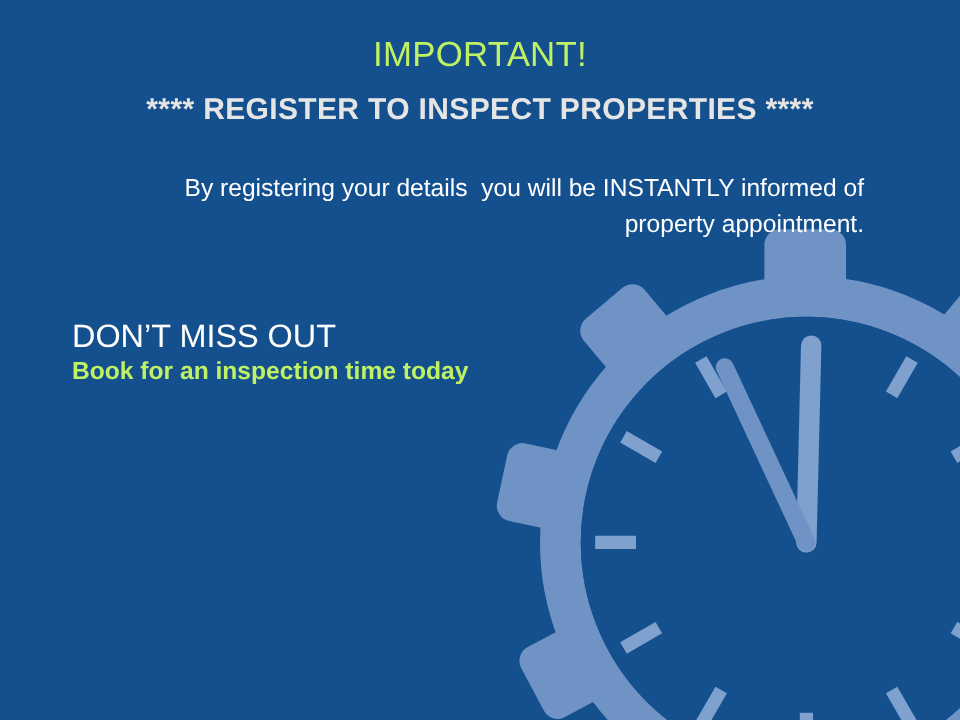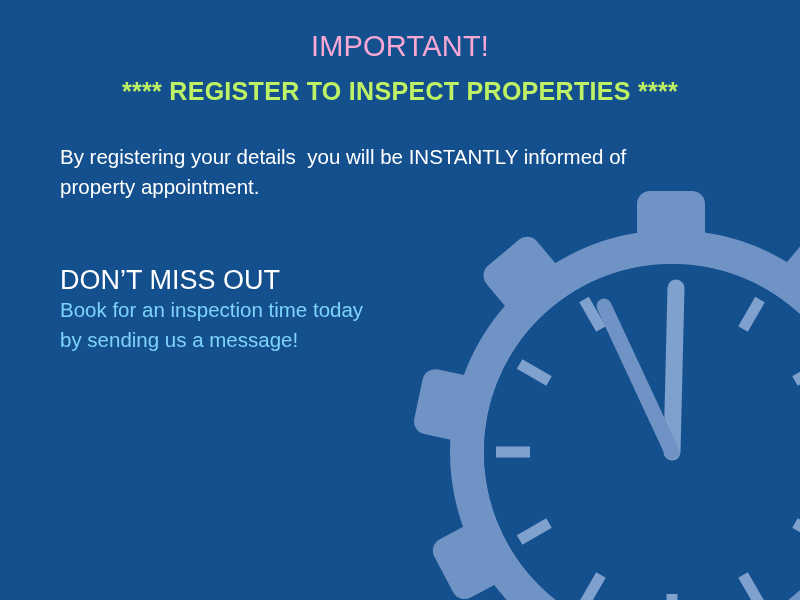--- a/index.html
+++ b/index.html
@@ -41,63 +41,63 @@
   }
 
   #headline-block {
     position: absolute;
     left: 0;
     top: 26px;
     width: 800px;
     text-align: center;
   }
   .headline-1 {
-    color: #f9a8d4;
+    color: #bef264;
     font-size: 29px;
     font-weight: 400;
     line-height: 40px;
     letter-spacing: 0.2px;
   }
   .headline-2 {
-    color: #bef264;
+    color: #e5e5e5;
     font-size: 25px;
     font-weight: 700;
     line-height: 40px;
     letter-spacing: 0.3px;
     margin-top: 5px;
   }
 
   #body-block {
     position: absolute;
     left: 60px;
     top: 142px;
     width: 660px;
   }
   .para {
     color: #ffffff;
     font-size: 20.5px;
     font-weight: 400;
     line-height: 30px;
   }
-  .para .ln { display: block; white-space: pre; }
+  .para .ln { display: block; white-space: pre; text-align: right; }
 
   .spacer-a { height: 30px; }
   .spacer-b { height: 33px; }
 
   .cta-plain {
     color: #ffffff;
     font-size: 27px;
     font-weight: 400;
     line-height: 30px;
     white-space: pre;
   }
   .cta-gold {
-    color: #7dd3fc;
+    color: #bef264;
     font-size: 20.5px;
-    font-weight: 400;
+    font-weight: 700;
     line-height: 30px;
   }
   .cta-gold .ln { display: block; white-space: pre; }
 </style>
 </head>
 <body>
 
 <div id="slide">
 
   <svg id="clock-graphic" viewBox="0 0 800 600" aria-hidden="true">
@@ -179,19 +179,18 @@
 
       <div class="para">
       </div>
 
       <div class="spacer-b"></div>
 
       <div>
         <div class="cta-plain">DON’T MISS OUT</div>
         <div class="cta-gold">
           <span class="ln">Book for an inspection time today</span>
-          <span class="ln">by sending us a message!</span>
         </div>
       </div>
 
     </div>
   </div>
 </div>
 
 </body></html>

